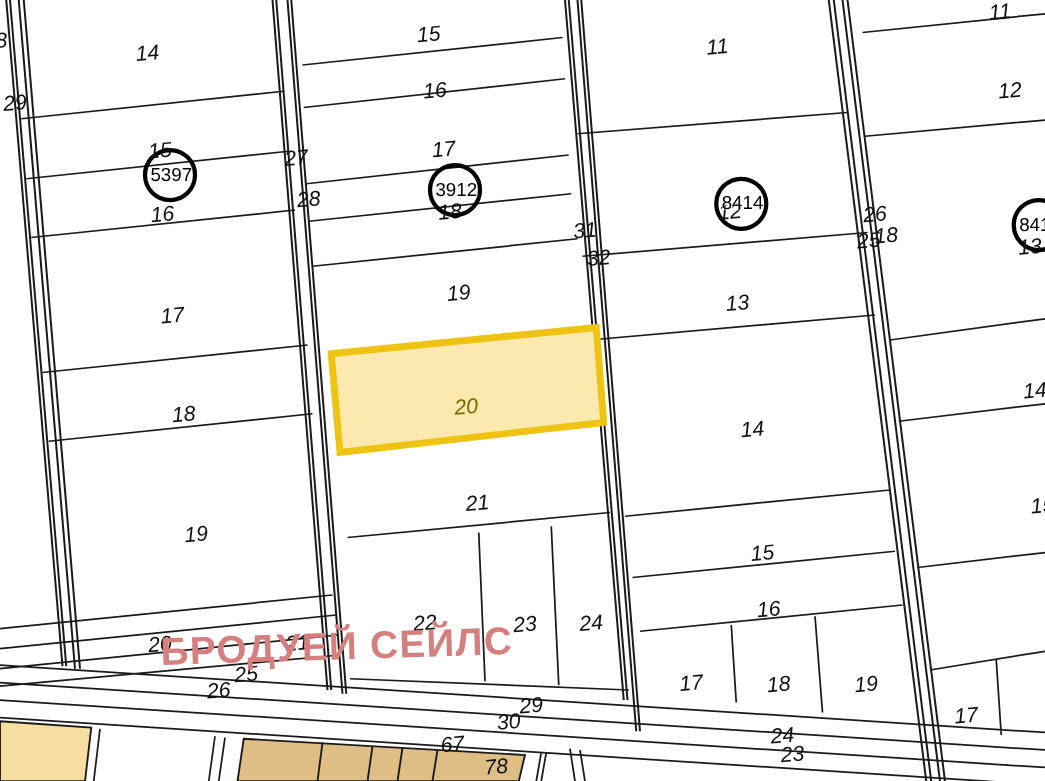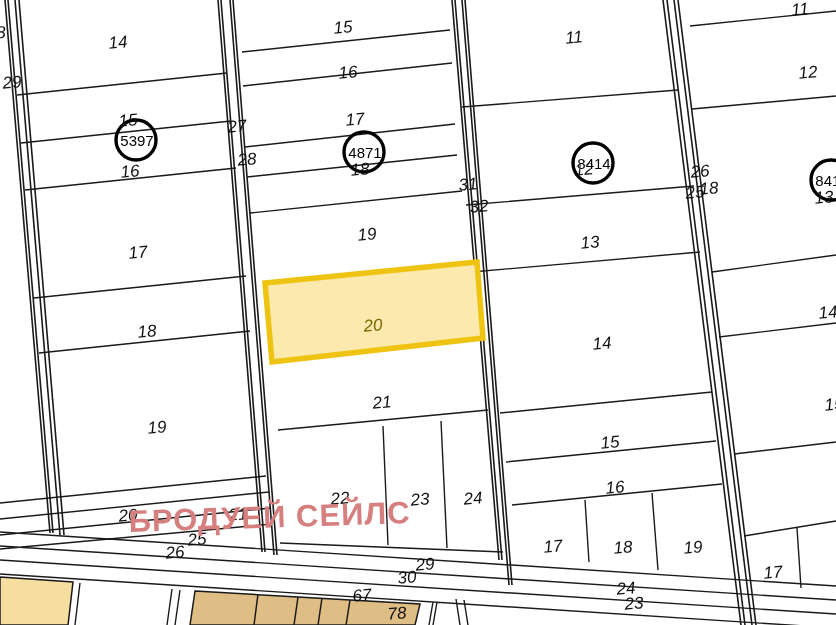--- a/index.html
+++ b/index.html
@@ -131,19 +131,19 @@
   <span class="lb" style="left:800px;top:10px">11</span>
   <span class="lb" style="left:808px;top:73px">12</span>
   <span class="lb" style="left:824px;top:198px">13</span>
   <span class="lb" style="left:828px;top:313px">14</span>
   <span class="lb" style="left:834px;top:405px">15</span>
   <span class="lb" style="left:773px;top:573px">17</span>
 
   <span class="hl-lb" style="left:373px;top:326px">20</span>
 
   <span class="cn" style="left:137px;top:140px">5397</span>
-  <span class="cn" style="left:365px;top:152px">4871</span>
+  <span class="cn" style="left:365px;top:152px">3912</span>
   <span class="cn" style="left:594px;top:163px">8414</span>
   <span class="cn" style="left:832px;top:180px">8413</span>
 
   <span id="watermark">БРОДУЕЙ СЕЙЛС</span>
 
 </div>
 
 </body></html>

